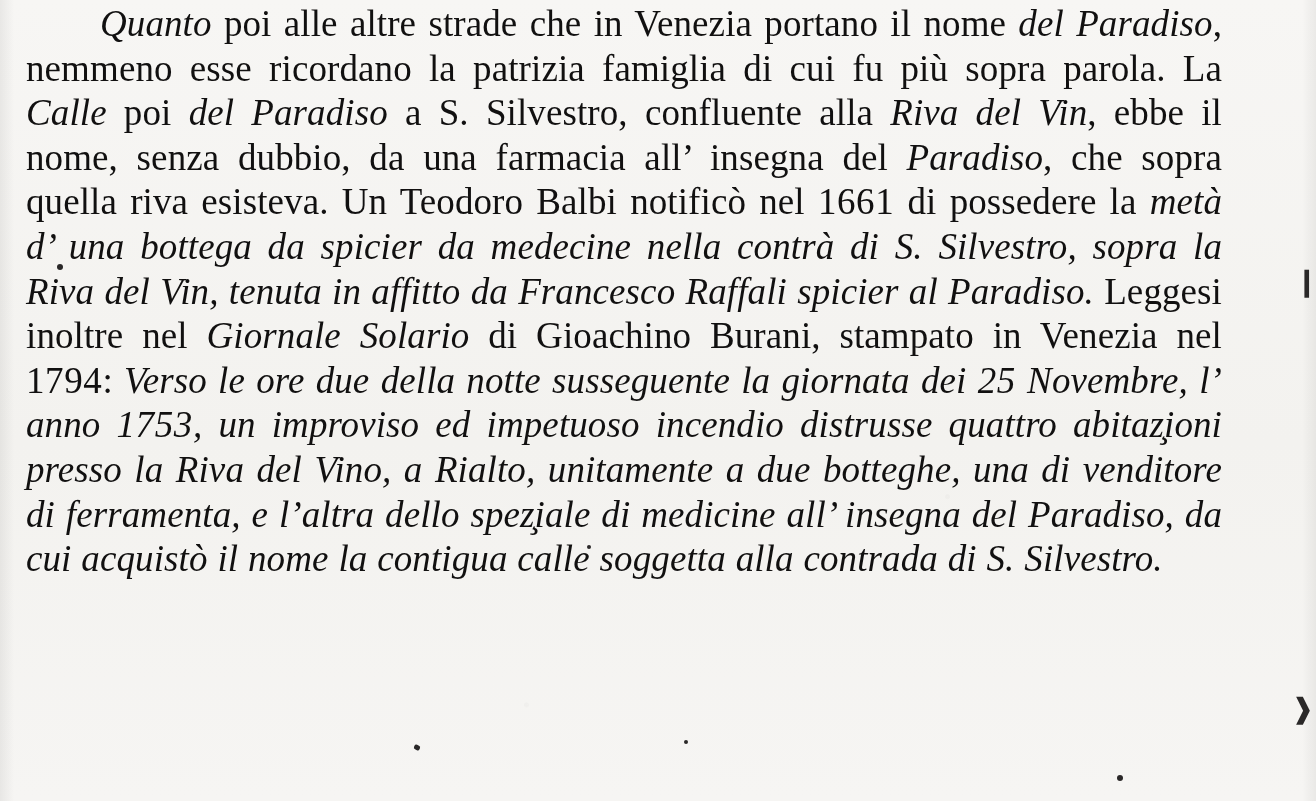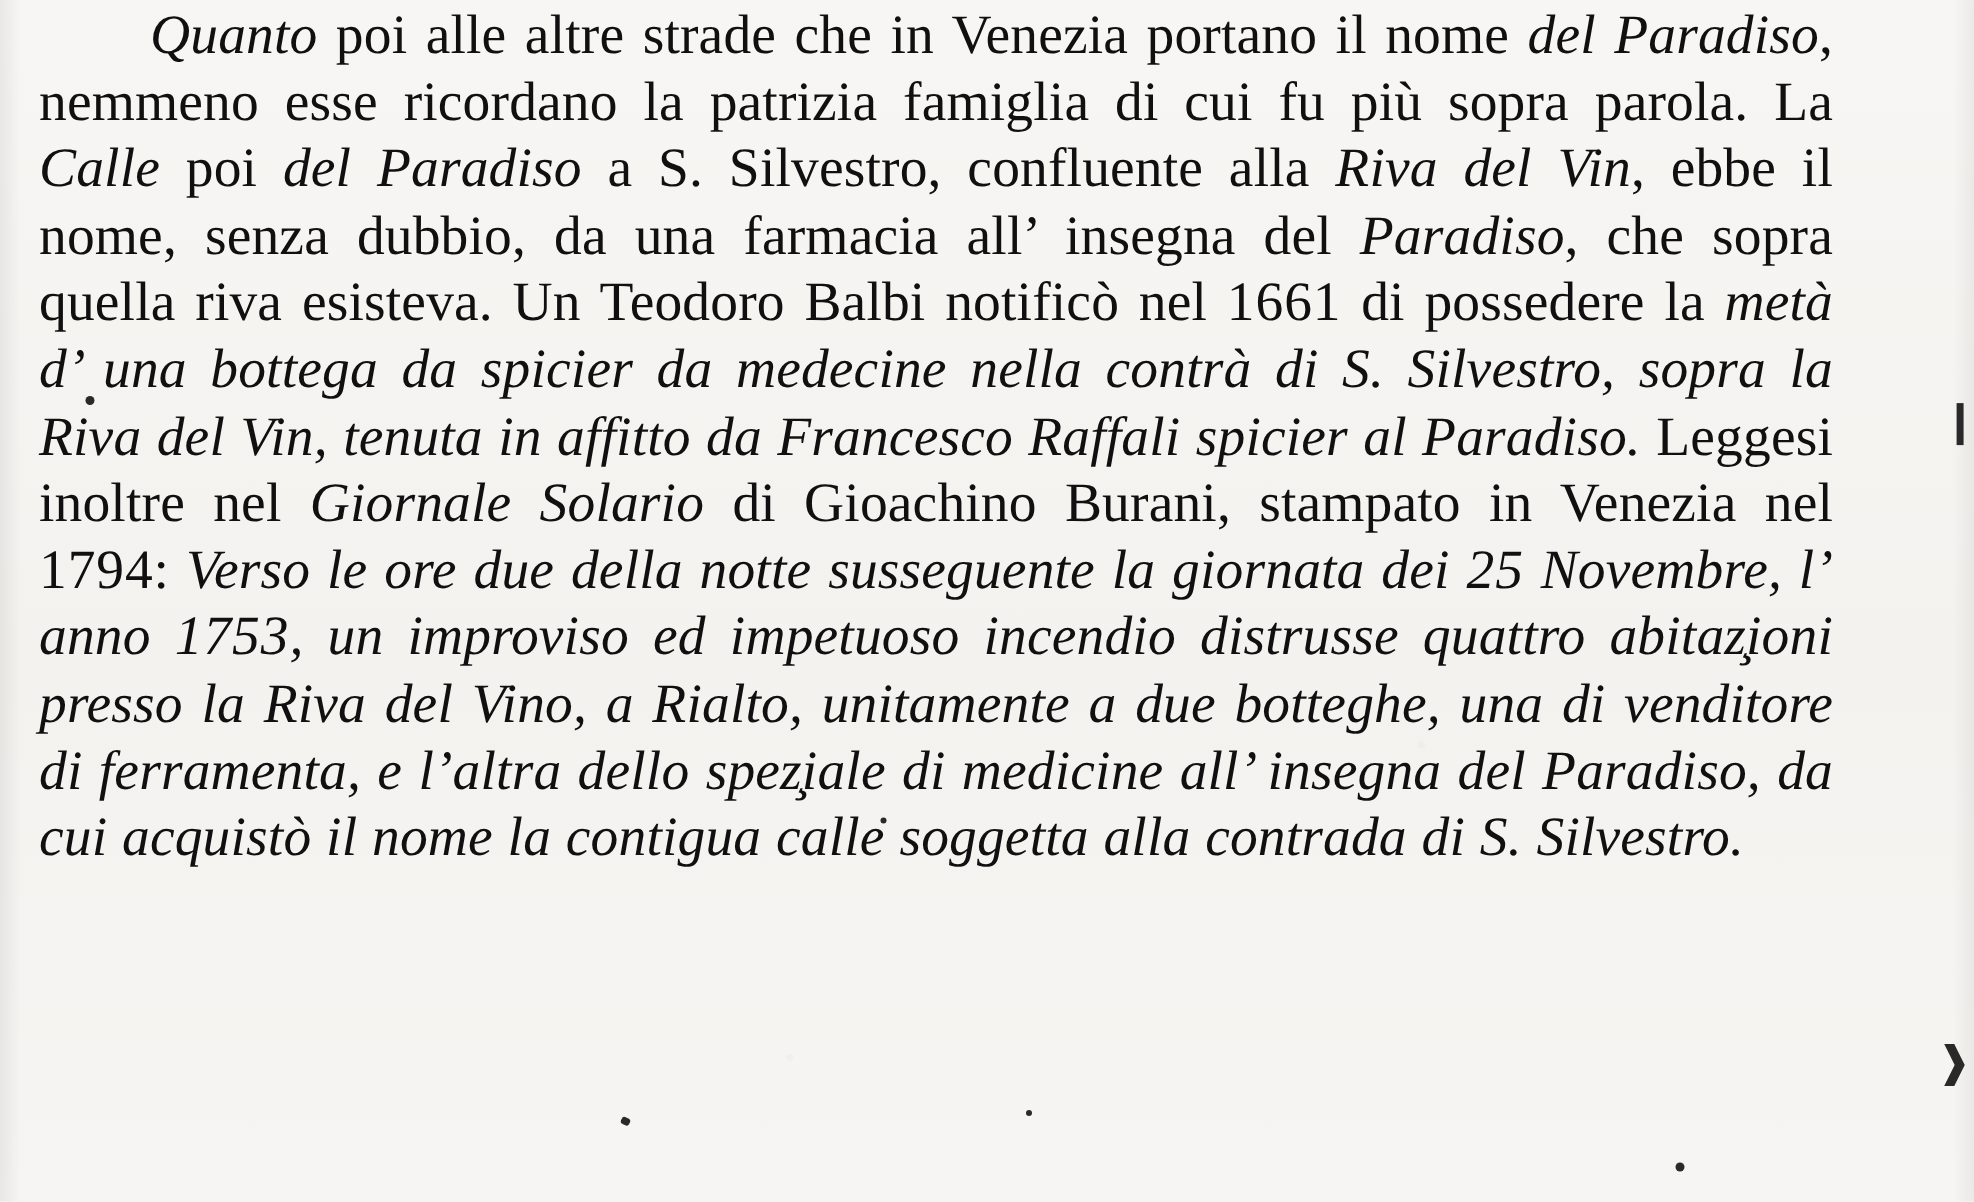--- a/index.html
+++ b/index.html
@@ -11,21 +11,21 @@
     width: 1316px;
     height: 801px;
     overflow: hidden;
     font-family: "Liberation Serif", "DejaVu Serif", serif;
     color: #111010;
   }
   #page {
     position: relative;
     width: 1316px;
     height: 801px;
-    background: #fef9c3;
+    background: #84cc16;
   }
   
   #page::before {
     content: "";
     position: absolute;
     inset: 0;
     background:
       radial-gradient(circle at 12% 20%, rgba(0,0,0,0.025) 0 2px, rgba(0,0,0,0) 3px),
       radial-gradient(circle at 72% 62%, rgba(0,0,0,0.02) 0 2px, rgba(0,0,0,0) 3px),
       radial-gradient(circle at 40% 88%, rgba(0,0,0,0.02) 0 2px, rgba(0,0,0,0) 3px),

